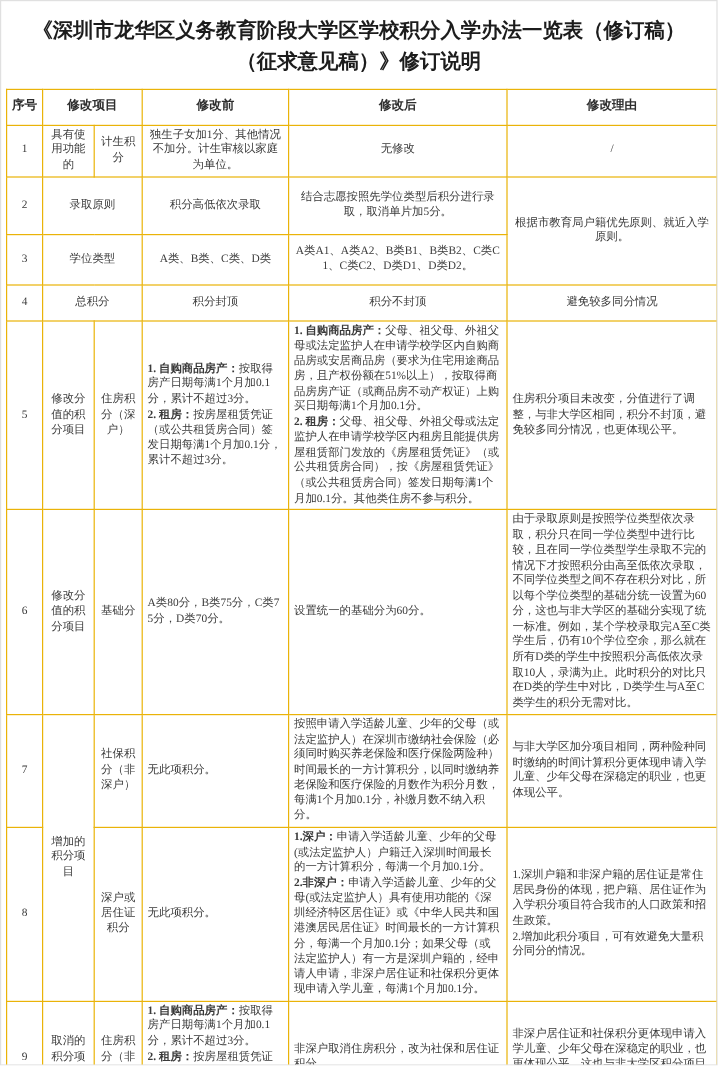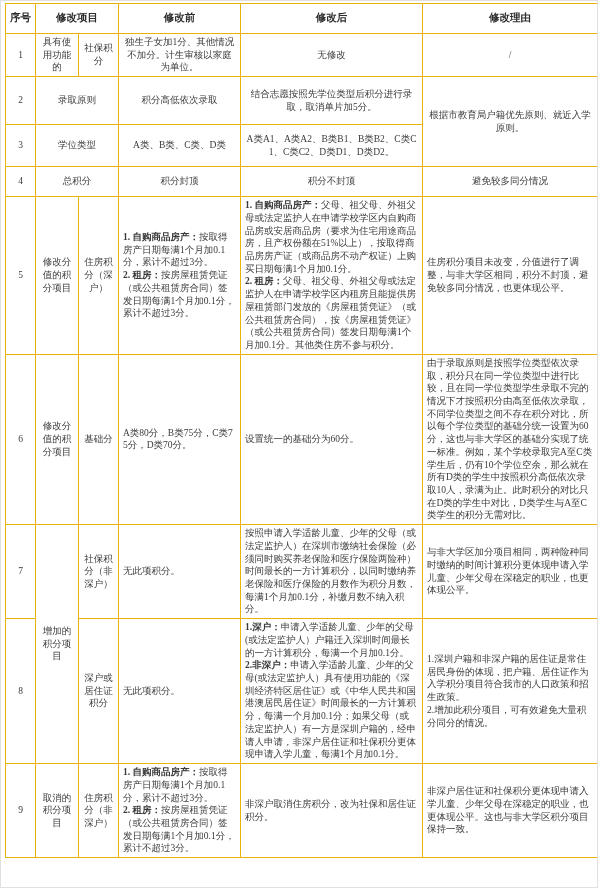--- a/index.html
+++ b/index.html
@@ -15,20 +15,21 @@
   .hr2 td{height:48px;}
   .hr3 td{height:42px;}
   .hr4 td{height:30px;}
   b,.b{font-weight:bold;text-align:center;}
 </style>
 </head>
 <body>
 
 <div class="page">
 
+  <div class="title">《深圳市龙华区义务教育阶段大学区学校积分入学办法一览表（修订稿）（征求意见稿）》修订说明</div>
 
   <table class="rev">
     <colgroup>
       <col style="width:30px">
         <col style="width:43px">
         <col style="width:40px">
       <col style="width:122px">
         <col style="width:182px">
         <col style="width:175px">
     </colgroup>
@@ -38,21 +39,21 @@
       <th>序号</th>
       <th colspan="2">修改项目</th>
       <th>修改前</th>
       <th>修改后</th>
       <th>修改理由</th>
     </tr>
 
     <tr class="hr1">
       <td class="c">1</td>
       <td class="c">具有使用功能的</td>
-      <td class="c">社保积分</td>
+      <td class="c">计生积分</td>
       <td class="c">独生子女加1分、其他情况不加分。计生审核以家庭为单位。</td>
       <td class="c">无修改</td>
       <td class="c">/</td>
     </tr>
 
     <tr class="hr2">
       <td class="c">2</td>
       <td class="c" colspan="2">录取原则</td>
       <td class="c">积分高低依次录取</td>
       <td class="c">结合志愿按照先学位类型后积分进行录取，取消单片加5分。</td>

